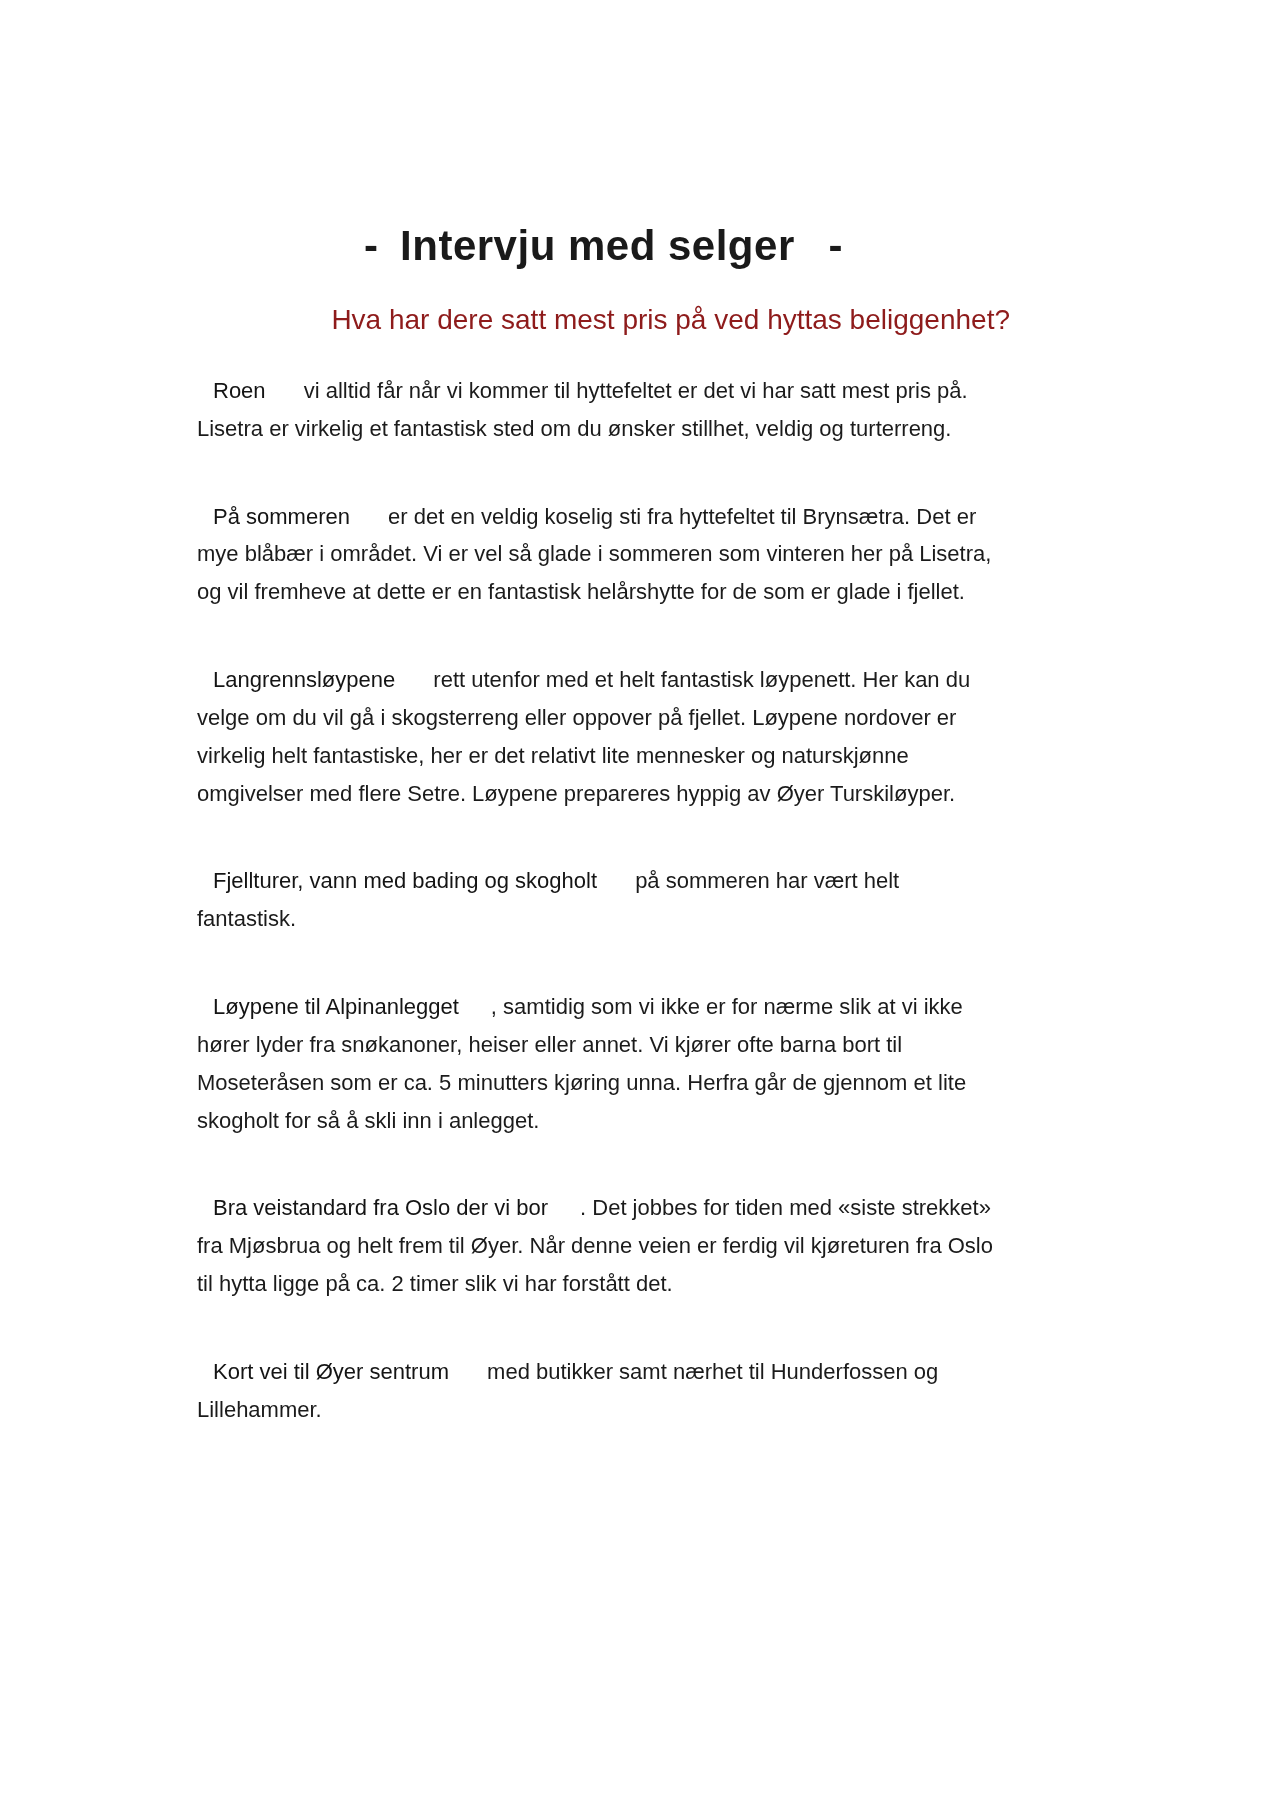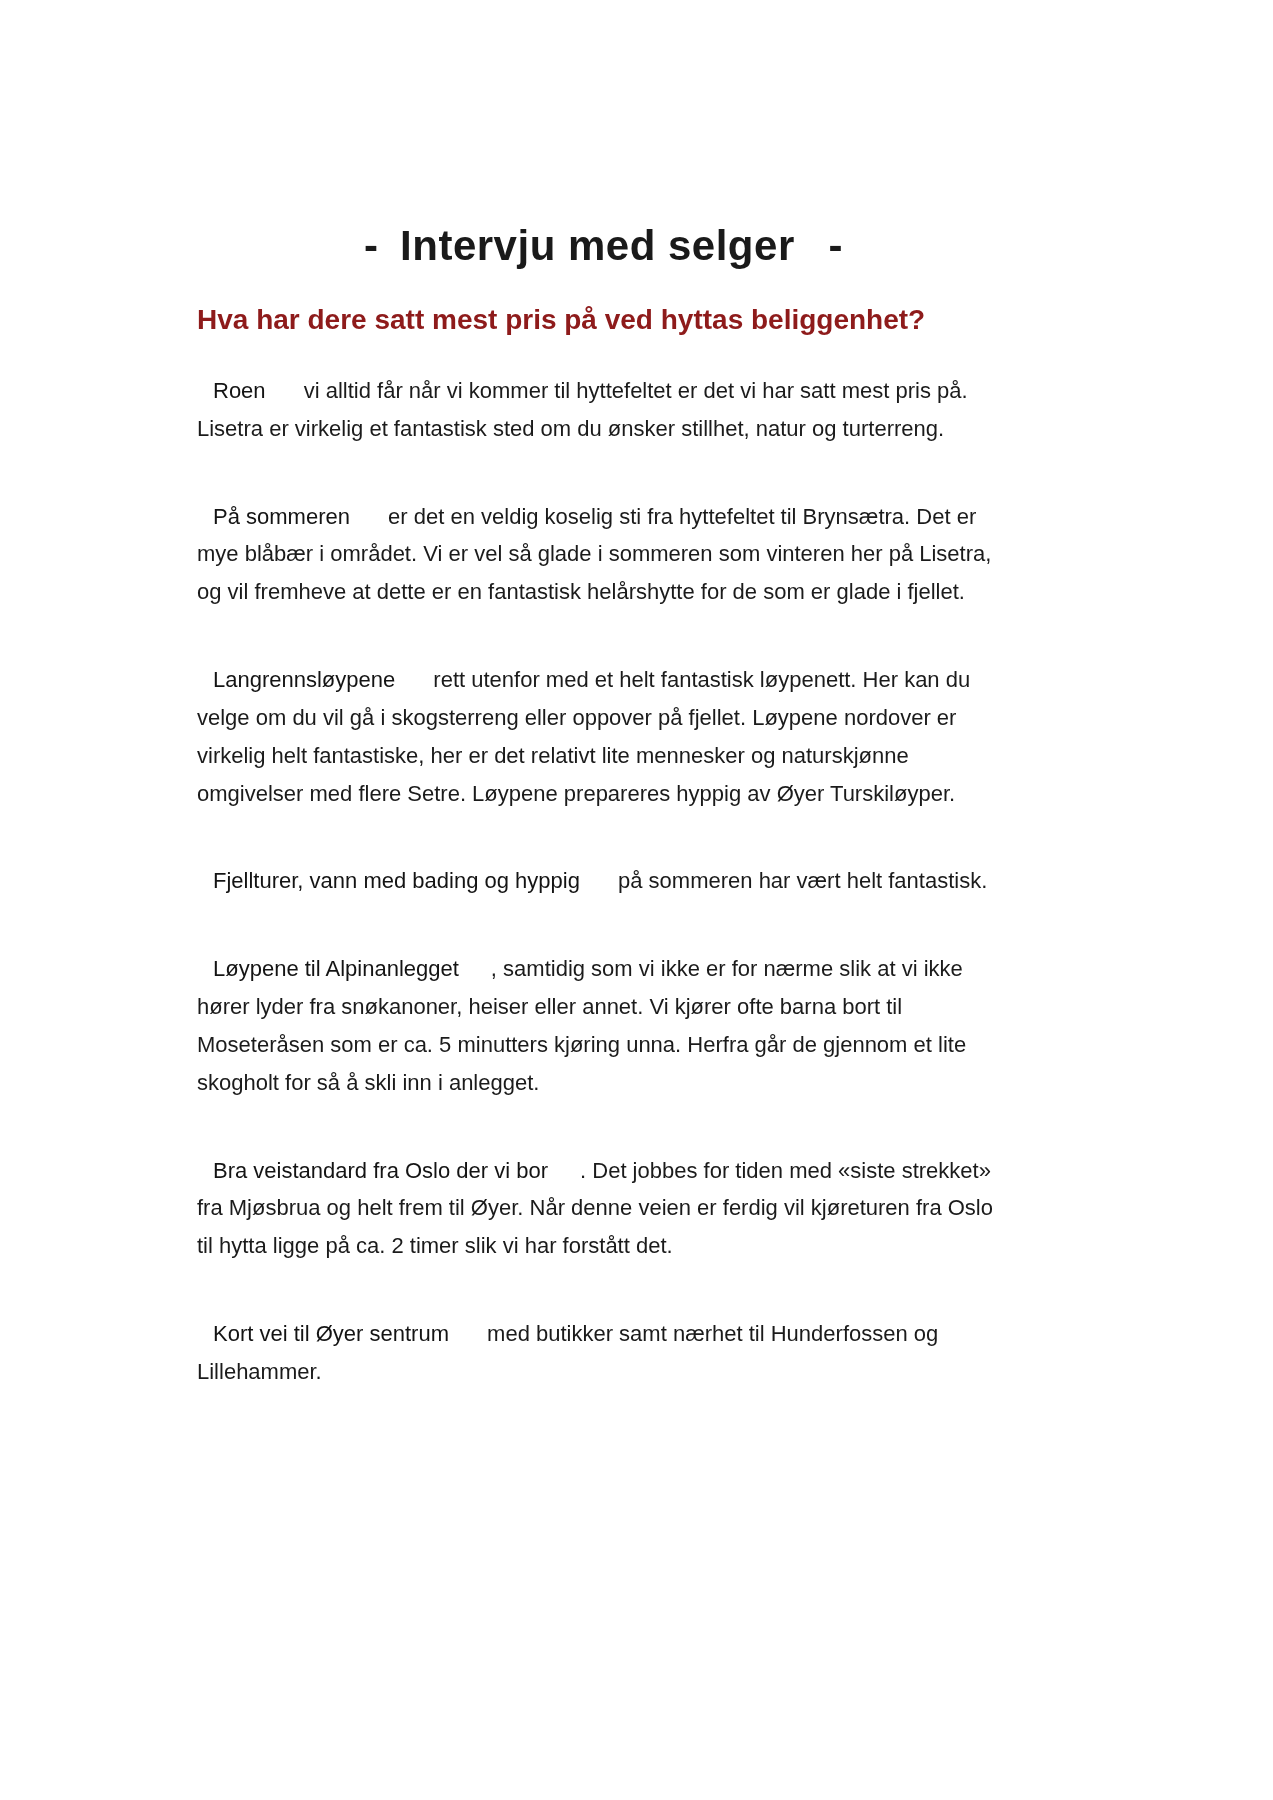--- a/index.html
+++ b/index.html
@@ -24,22 +24,22 @@
   h1.doc-title {
     font-size: 42px;
     font-weight: 700;
     text-align: center;
     color: #1a1a1a;
     letter-spacing: 0.5px;
     margin-bottom: 34px;
   }
   h2.doc-subtitle {
     font-size: 28px;
-    font-weight: 700;
-    text-align: left;
+    font-weight: 400;
+    text-align: right;
     color: #8e1b1b;
     margin-bottom: 36px;
   }
   p.para {
     font-size: 22px;
     line-height: 1.72;
     margin-bottom: 50px;
     color: #1b1b1b;
   }
   p.para strong {
@@ -50,27 +50,27 @@
 </head>
 <body>
 
 <div class="page">
   <div class="content">
 
     <h1 class="doc-title">- Intervju med selger  -</h1>
 
     <h2 class="doc-subtitle">Hva har dere satt mest pris på ved hyttas beliggenhet?</h2>
 
-    <p class="para"><strong>Roen</strong><span> vi alltid får når vi kommer til hyttefeltet er det vi har satt mest pris på. Lisetra er virkelig et fantastisk sted om du ønsker stillhet, natur og turterreng.</span></p>
+    <p class="para"><strong>Roen</strong><span> vi alltid får når vi kommer til hyttefeltet er det vi har satt mest pris på. Lisetra er virkelig et fantastisk sted om du ønsker stillhet, veldig og turterreng.</span></p>
 
     <p class="para"><strong>På sommeren</strong><span> er det en veldig koselig sti fra hyttefeltet til Brynsætra. Det er mye blåbær i området. Vi er vel så glade i sommeren som vinteren her på Lisetra, og vil fremheve at dette er en fantastisk helårshytte for de som er glade i fjellet.</span></p>
 
     <p class="para"><strong>Langrennsløypene</strong><span> rett utenfor med et helt fantastisk løypenett. Her kan du velge om du vil gå i skogsterreng eller oppover på fjellet. Løypene nordover er virkelig helt fantastiske, her er det relativt lite mennesker og naturskjønne omgivelser med flere Setre. Løypene prepareres hyppig av Øyer Turskiløyper.</span></p>
 
-    <p class="para"><strong>Fjellturer, vann med bading og hyppig</strong><span> på sommeren har vært helt fantastisk.</span></p>
+    <p class="para"><strong>Fjellturer, vann med bading og skogholt</strong><span> på sommeren har vært helt fantastisk.</span></p>
 
     <p class="para"><strong>Løypene til Alpinanlegget</strong><span>, samtidig som vi ikke er for nærme slik at vi ikke hører lyder fra snøkanoner, heiser eller annet. Vi kjører ofte barna bort til Moseteråsen som er ca. 5 minutters kjøring unna. Herfra går de gjennom et lite skogholt for så å skli inn i anlegget.</span></p>
 
     <p class="para"><strong>Bra veistandard fra Oslo der vi bor</strong><span>. Det jobbes for tiden med «siste strekket» fra Mjøsbrua og helt frem til Øyer. Når denne veien er ferdig vil kjøreturen fra Oslo til hytta ligge på ca. 2 timer slik vi har forstått det.</span></p>
 
     <p class="para"><strong>Kort vei til Øyer sentrum</strong><span> med butikker samt nærhet til Hunderfossen og Lillehammer.</span></p>
 
   </div>
 </div>
 

